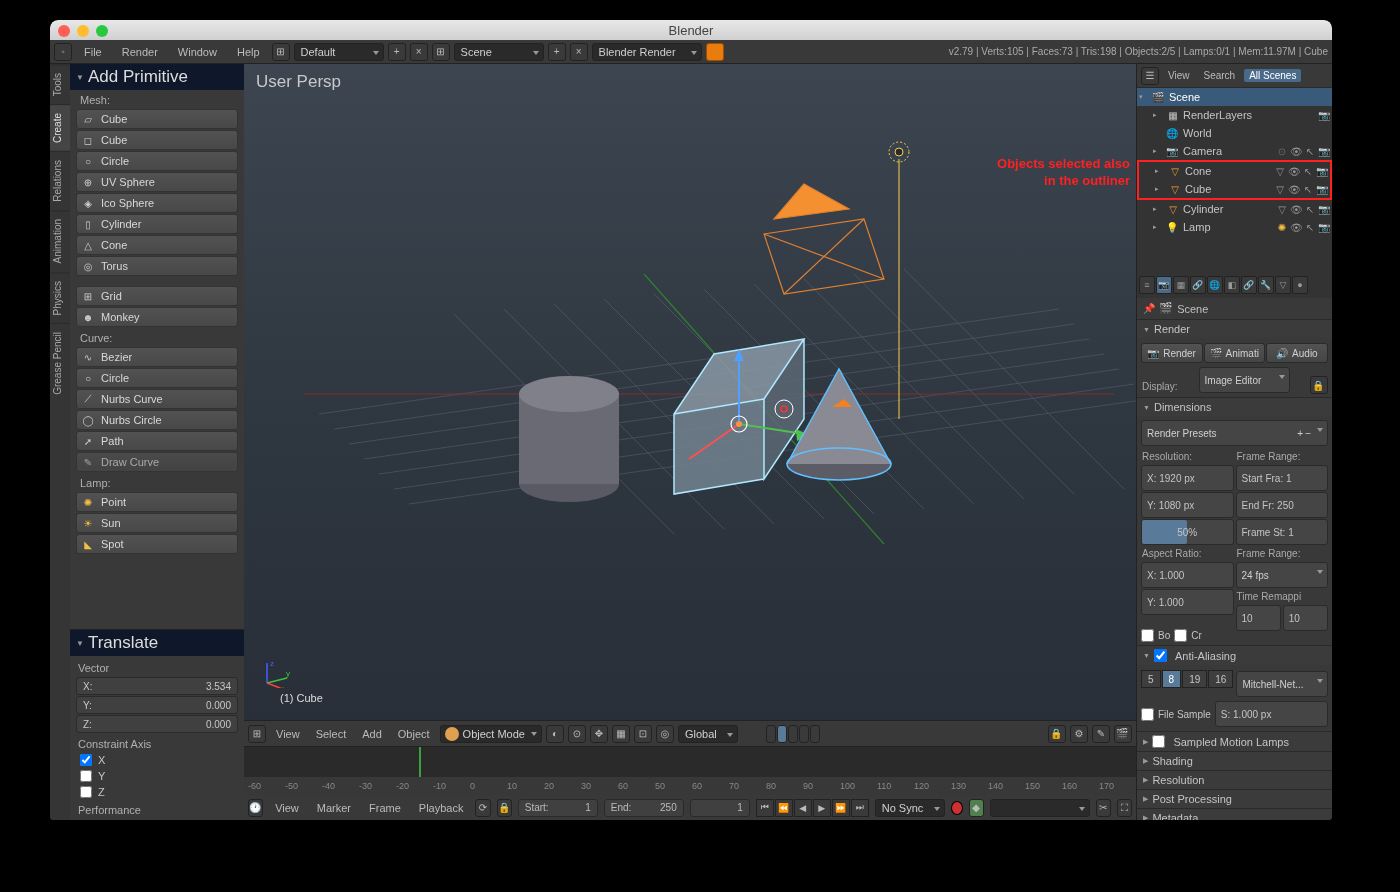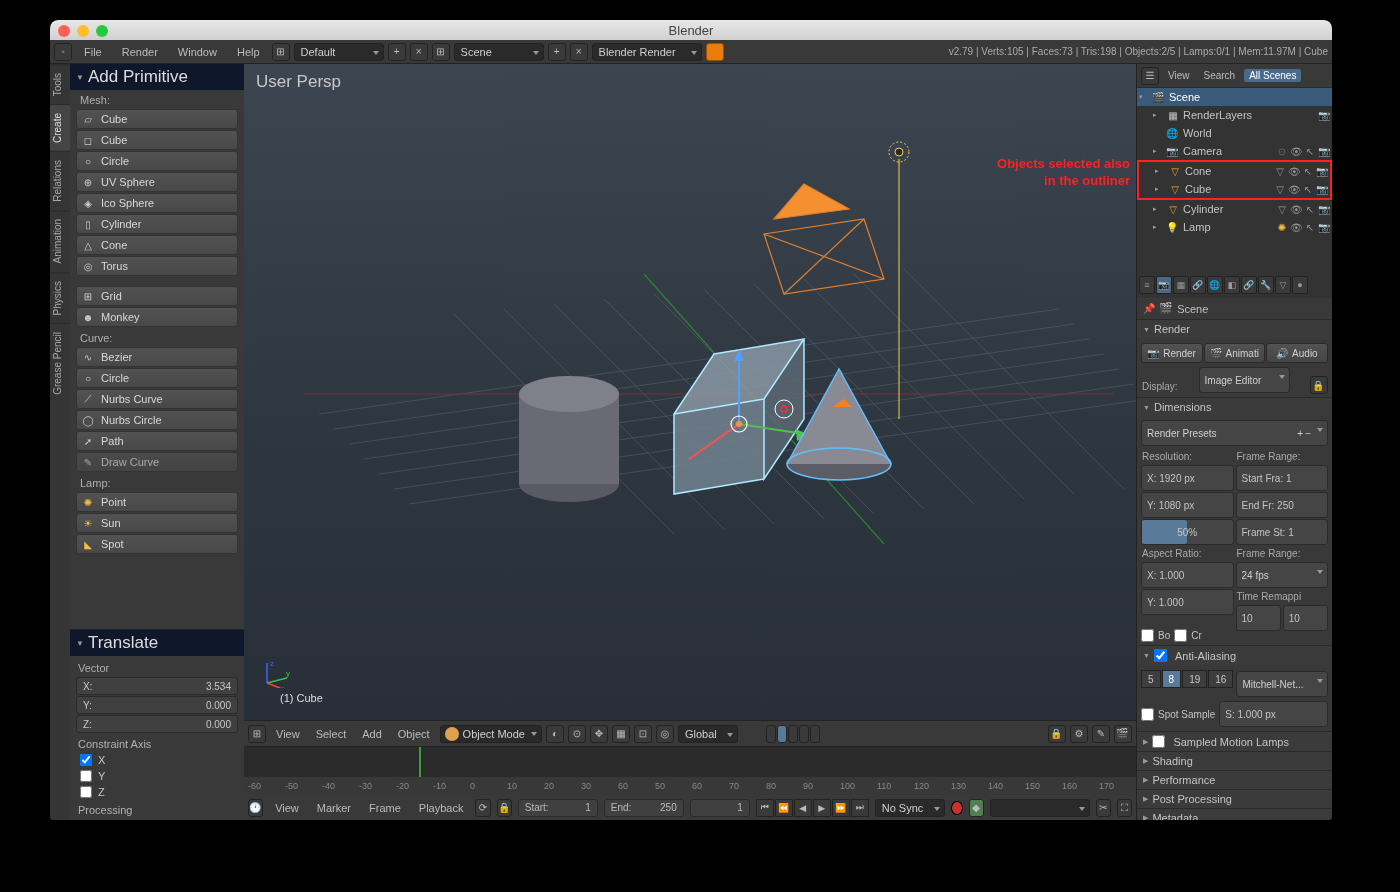--- a/index.html
+++ b/index.html
@@ -255,21 +255,21 @@
                 <span>X</span>
               </label>
             <label class="chk">
                 <input type="checkbox" style="">
                 <span>Y</span>
               </label>
             <label class="chk">
                 <input type="checkbox" style="">
                 <span>Z</span>
               </label>
-            <div class="sub-label" style="padding-left:8px">Processing</div>
+            <div class="sub-label" style="padding-left:8px">Performance</div>
           </div>
         </div>
       </div>
     </div>
 
     <div class="center">
       <div class="viewport">
         <svg class="vp-svg" viewBox="0 0 892 636">
 
           <g stroke="#5a6270" stroke-width="0.7" opacity="0.8">
@@ -645,38 +645,38 @@
             <div class="aa-row">
               <span class="aa-btn">5</span>
               <span class="aa-btn active">8</span>
               <span class="aa-btn">19</span>
               <span class="aa-btn">16</span>
               <span class="val-field dd" style="flex:1;margin-left:2px">Mitchell-Net...</span>
             </div>
             <div style="display:flex;gap:4px;margin-top:2px;align-items:center">
               <label class="check-inline">
                   <input type="checkbox" style="">
-                  <span>Spot Sample</span>
+                  <span>File Sample</span>
                 </label>
               <span class="val-field" style="flex:1">S: 1.000 px</span>
             </div>
           </div>
         </div>
 
         <div class="prop-panel">
             <div class="prop-h collapsed">
               <input type="checkbox" style="margin-right: 4px;">
               <span>Sampled Motion Lamps</span>
             </div>
           </div>
         <div class="prop-panel">
             <div class="prop-h collapsed">Shading</div>
           </div>
         <div class="prop-panel">
-            <div class="prop-h collapsed">Performance</div>
+            <div class="prop-h collapsed">Resolution</div>
           </div>
         <div class="prop-panel">
             <div class="prop-h collapsed">Post Processing</div>
           </div>
         <div class="prop-panel">
             <div class="prop-h collapsed">Metadata</div>
           </div>
       </div>
     </div>
   </div>

